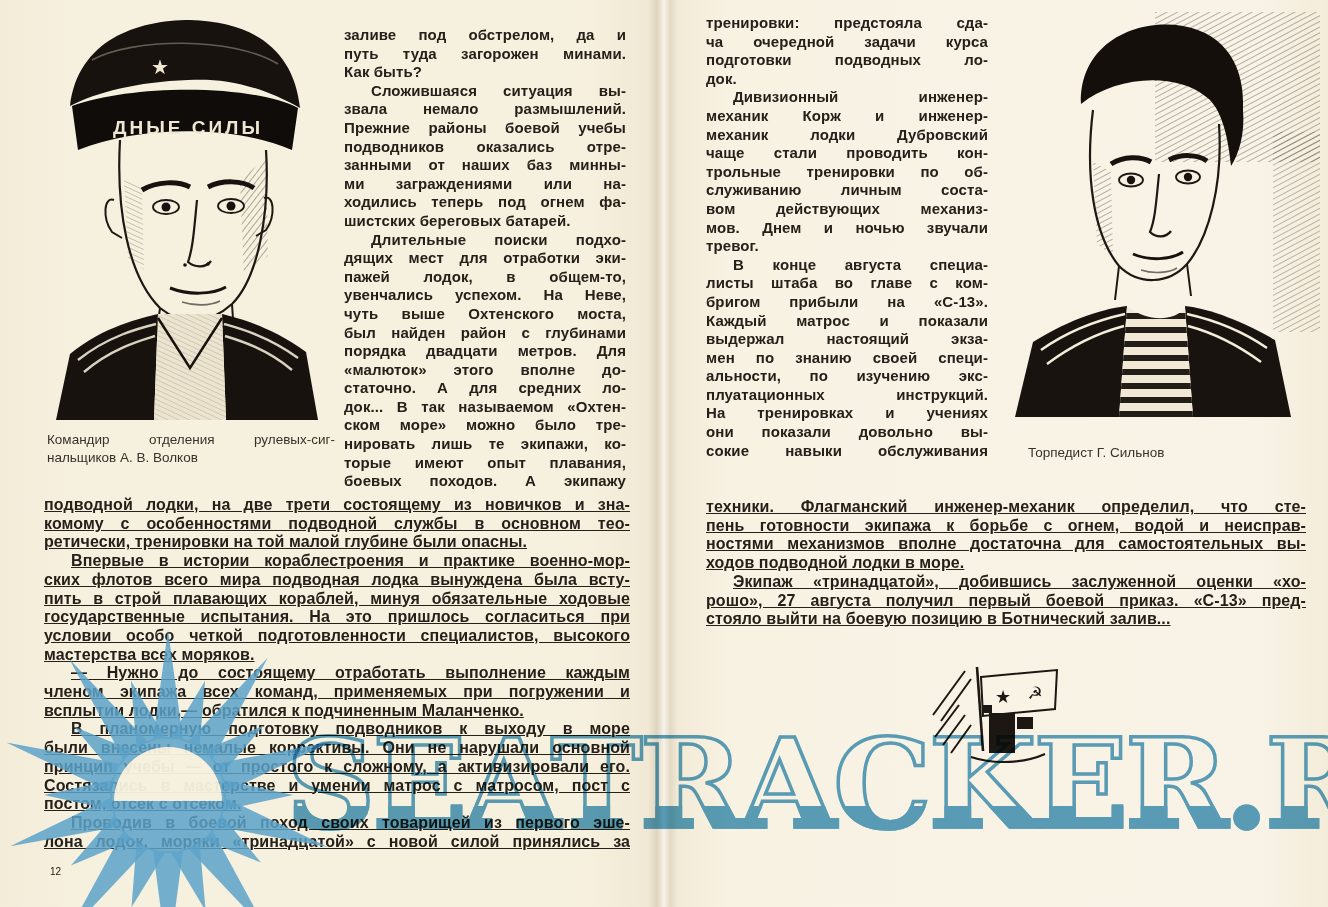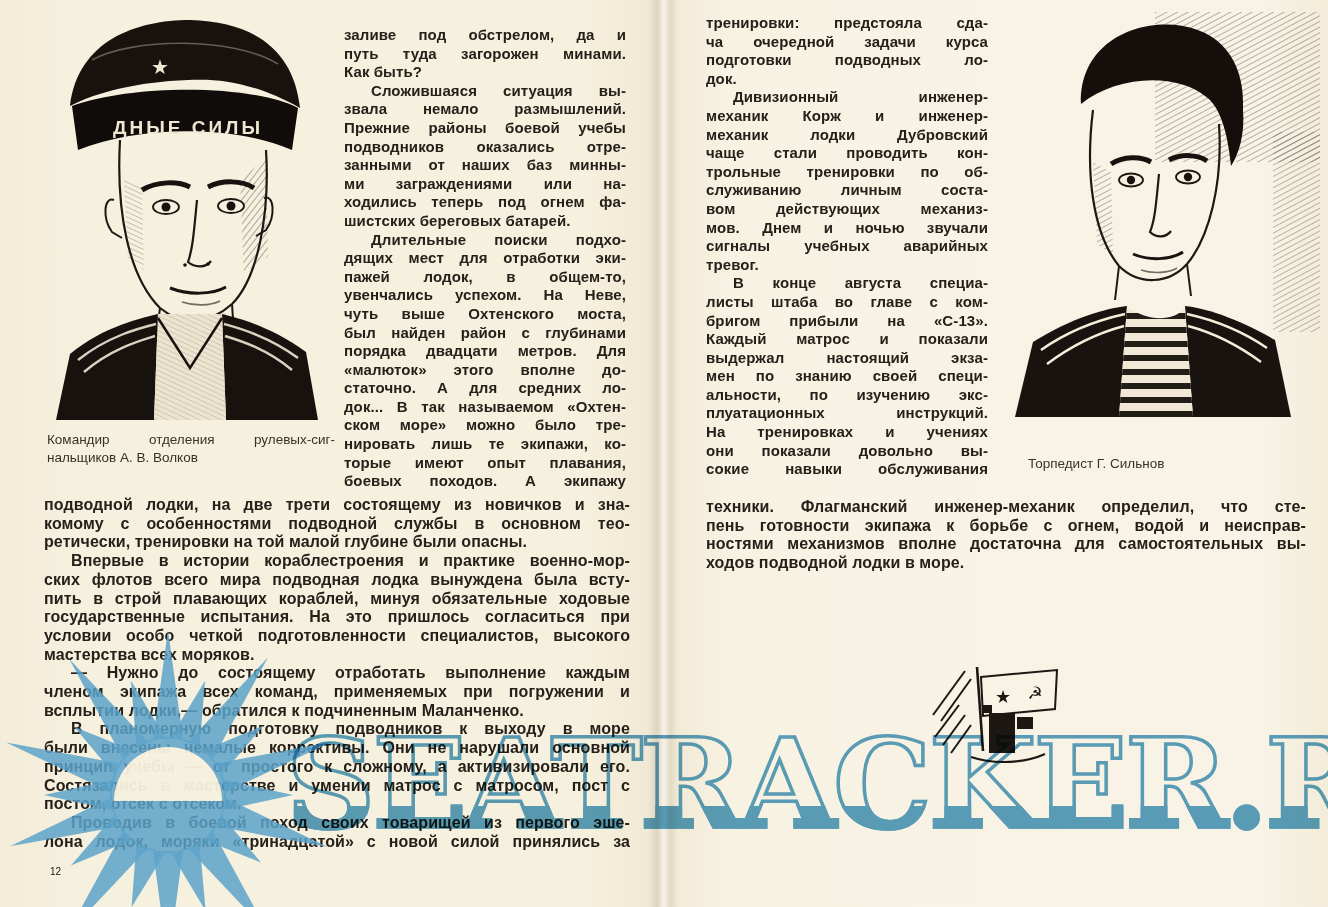--- a/index.html
+++ b/index.html
@@ -9,28 +9,28 @@
     font-family:"Liberation Sans",sans-serif;color:#26201a;
   }
   .page{position:absolute;top:0;height:907px;}
   .page.left{left:0;width:664px;background:linear-gradient(90deg,#f3ecd9,#f6f0de 12%,#f6f0de 88%,#efe7d2);}
   .page.right{left:664px;width:664px;background:linear-gradient(90deg,#f1e9d4,#f8f2e3 10%,#f8f3e6 90%,#f3ecd9);}
   .gutter{position:absolute;left:648px;top:0;width:30px;height:907px;
     background:linear-gradient(90deg,rgba(90,75,50,0) 0%,rgba(90,75,50,.12) 30%,rgba(255,255,255,.45) 52%,rgba(90,75,50,.10) 75%,rgba(90,75,50,0) 100%);}
   
   .textblock{position:absolute;}
   .col{font-size:15px;line-height:18.6px;font-weight:bold;letter-spacing:.1px;}
-  .bodytext{font-size:16px;line-height:18.7px;font-weight:bold;letter-spacing:.1px;}
+  .bodytext{font-size:16px;line-height:18.7px;font-weight:bold;letter-spacing:.1px;text-decoration:underline;}
   .line{text-align:justify;text-align-last:justify;}
   .line.last{text-align-last:left;}
   .para.indent .line:first-child{text-indent:27px;}
   .caption{font-size:13.5px;line-height:18px;font-weight:normal;color:#38322a;}
   .caption .line{text-align:justify;text-align-last:justify;}
   .caption .line.last{text-align-last:left;}
-  .caption-single{position:absolute;font-size:13.5px;font-weight:normal;color:#38322a;margin-top:11px;}
+  .caption-single{position:absolute;font-size:13.5px;font-weight:normal;color:#38322a;}
   .pagenum{position:absolute;left:50px;top:866px;font-size:10px;color:#26201a;}
   
   .illus{position:absolute;}
   
   .wm-star{position:absolute;left:-22px;top:620px;width:380px;height:300px;opacity:.96;}
   .wm-text{
     position:absolute;left:286px;top:722px;
     font-family:"DejaVu Serif",serif;font-weight:bold;font-size:124px;line-height:1;
     letter-spacing:-3px;white-space:nowrap;color:transparent;
     background:linear-gradient(180deg,rgba(91,163,201,0) 0%,rgba(91,163,201,0) 68%,#5ba3c9 68%,#5ba3c9 100%);
@@ -188,21 +188,20 @@
       </div>
       <div class="para indent">
         <div class="line">Дивизионный инженер-</div>
         <div class="line">механик Корж и инженер-</div>
         <div class="line">механик лодки Дубровский</div>
         <div class="line">чаще стали проводить кон-</div>
         <div class="line">трольные тренировки по об-</div>
         <div class="line">служиванию личным соста-</div>
         <div class="line">вом действующих механиз-</div>
         <div class="line">мов. Днем и ночью звучали</div>
-        <div class="line">сигналы учебных аварийных</div>
         <div class="line last">тревог.</div>
       </div>
       <div class="para indent">
         <div class="line">В конце августа специа-</div>
         <div class="line">листы штаба во главе с ком-</div>
         <div class="line">бригом прибыли на «С-13».</div>
         <div class="line">Каждый матрос и показали</div>
         <div class="line">выдержал настоящий экза-</div>
         <div class="line">мен по знанию своей специ-</div>
         <div class="line">альности, по изучению экс-</div>
@@ -258,20 +257,25 @@
   </div>
 
   <div class="caption-single" style="left:1028px;top:445px">Торпедист Г. Сильнов</div>
 
   <div class="textblock bodytext" style="left:706px;top:498px;width:600px">
       <div class="para">
         <div class="line">техники. Флагманский инженер-механик определил, что сте-</div>
         <div class="line">пень готовности экипажа к борьбе с огнем, водой и неисправ-</div>
         <div class="line">ностями механизмов вполне достаточна для самостоятельных вы-</div>
         <div class="line last">ходов подводной лодки в море.</div>
+      </div>
+      <div class="para indent">
+        <div class="line">Экипаж «тринадцатой», добившись заслуженной оценки «хо-</div>
+        <div class="line">рошо», 27 августа получил первый боевой приказ. «С-13» пред-</div>
+        <div class="line last">стояло выйти на боевую позицию в Ботнический залив...</div>
       </div>
     </div>
 
   <div class="illus" style="left:925px;top:655px;width:150px;height:115px">
     <svg width="150" height="115" viewBox="0 0 150 115">
       <g stroke="#1c1713" stroke-width="2">
         <line x1="8" y1="60" x2="40" y2="16"></line>
           <line x1="16" y1="66" x2="46" y2="24"></line>
         <line x1="10" y1="82" x2="34" y2="50"></line>
           <line x1="18" y1="90" x2="40" y2="60"></line>

